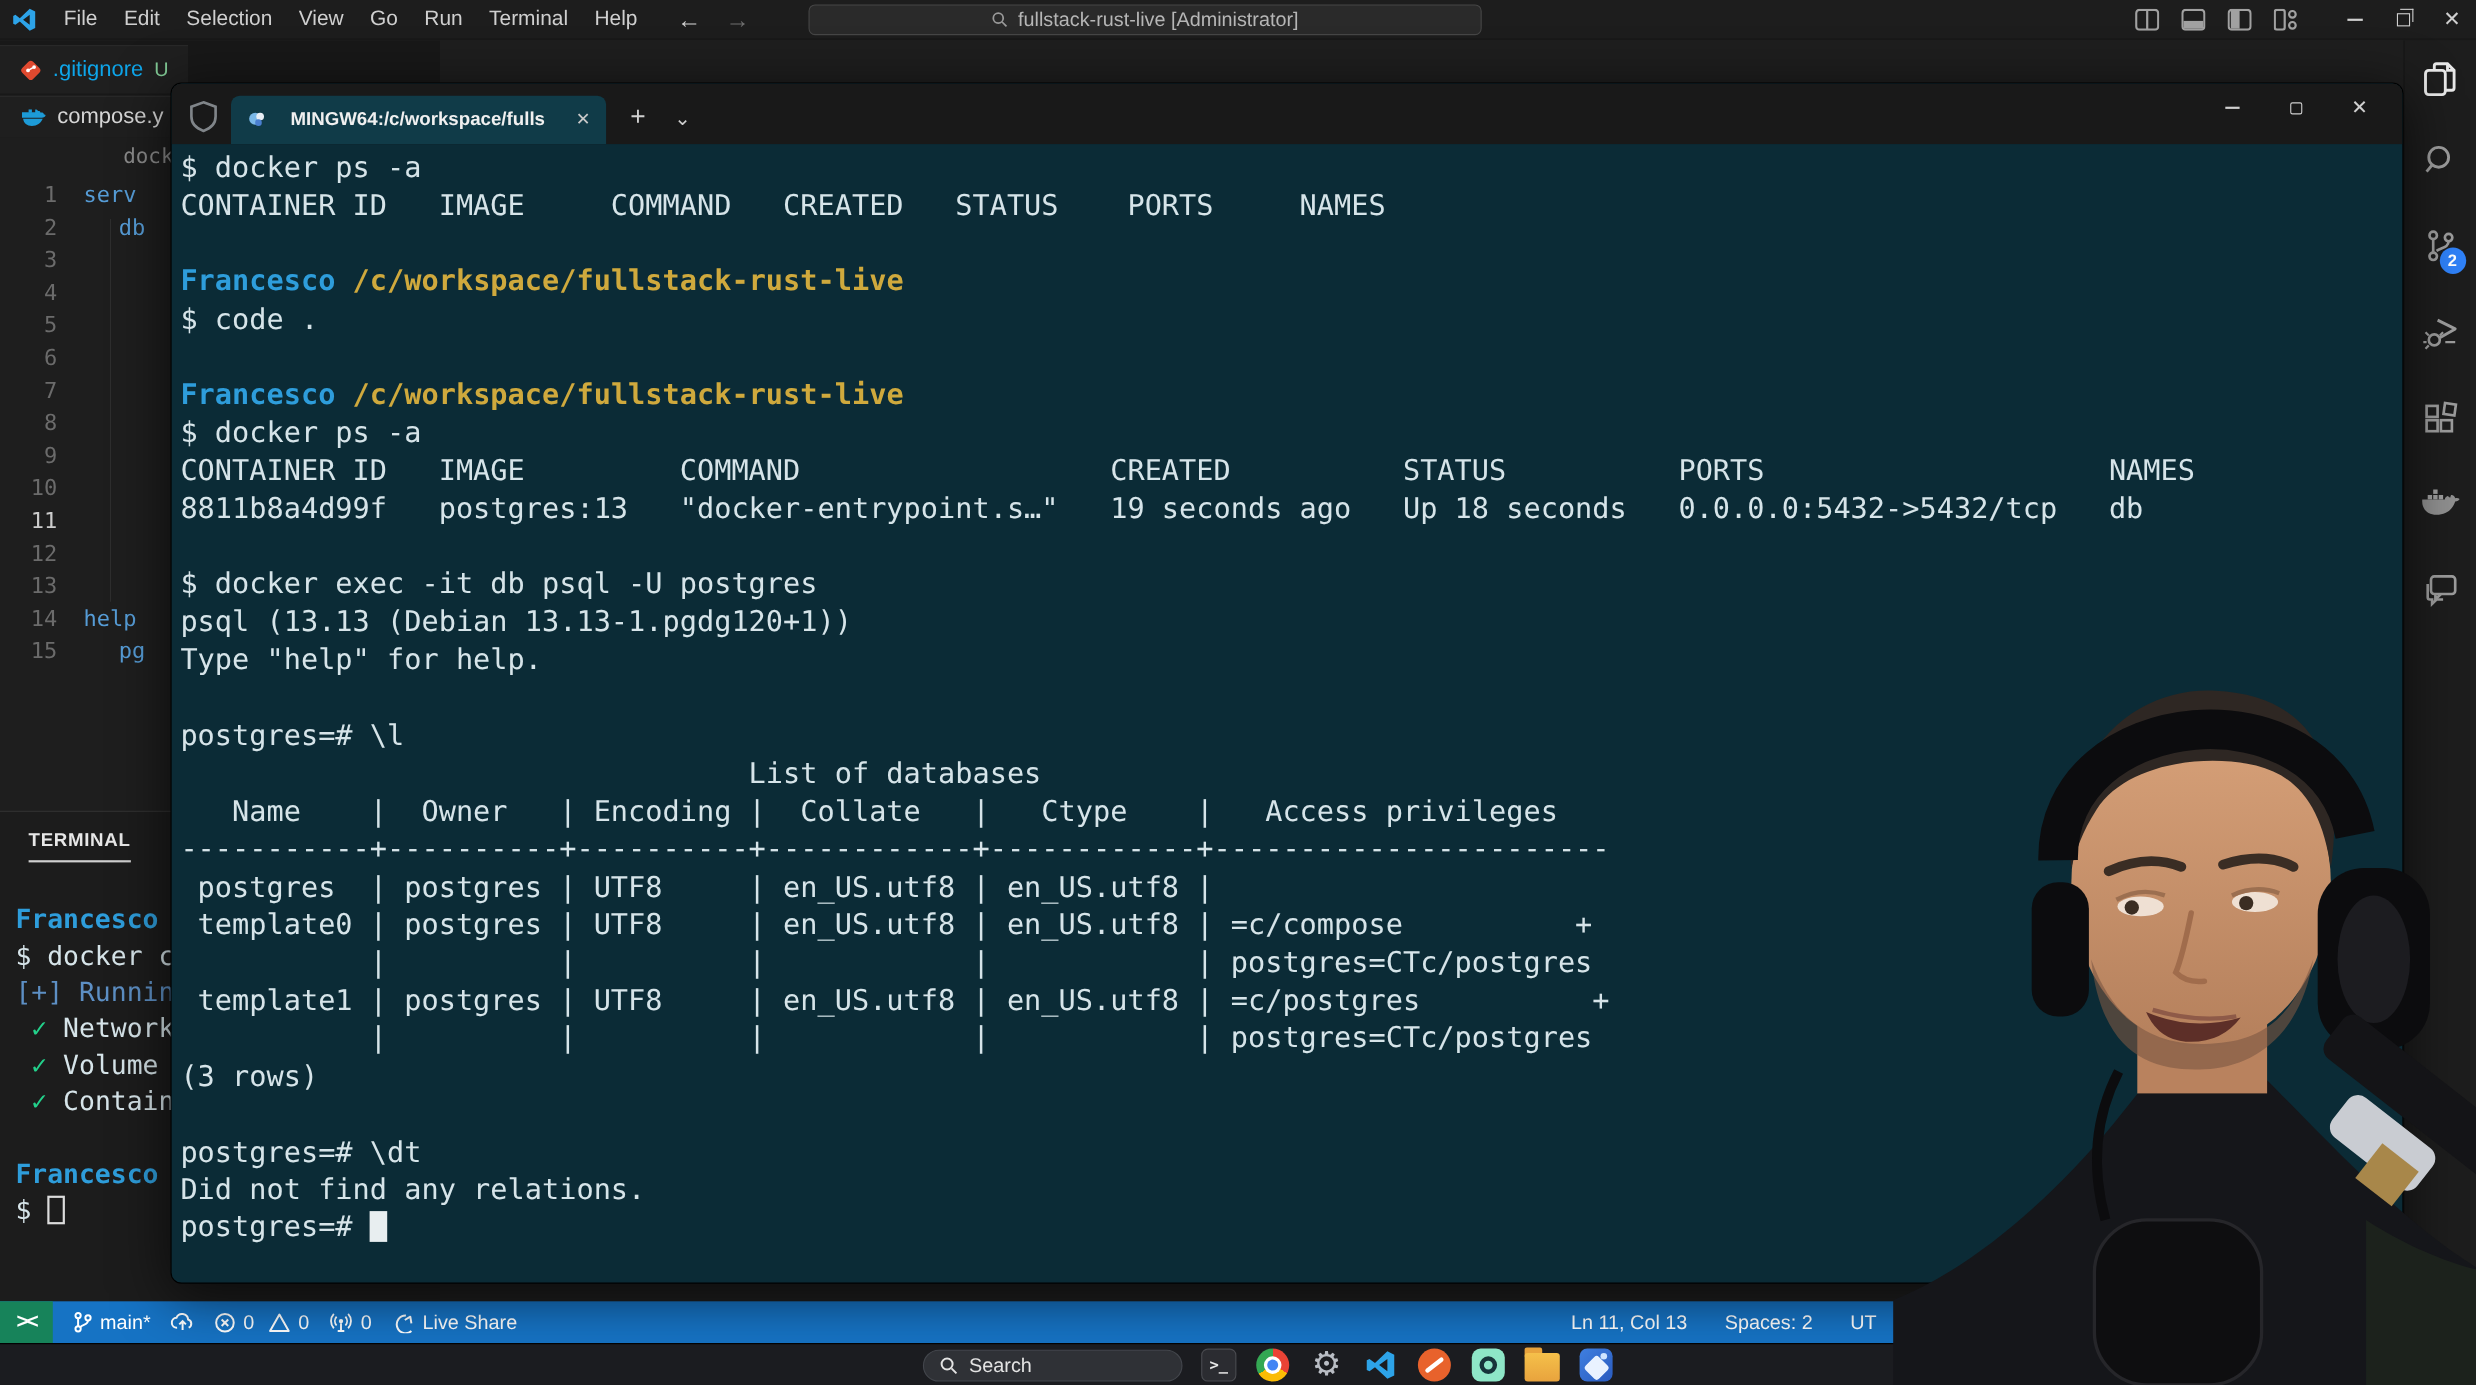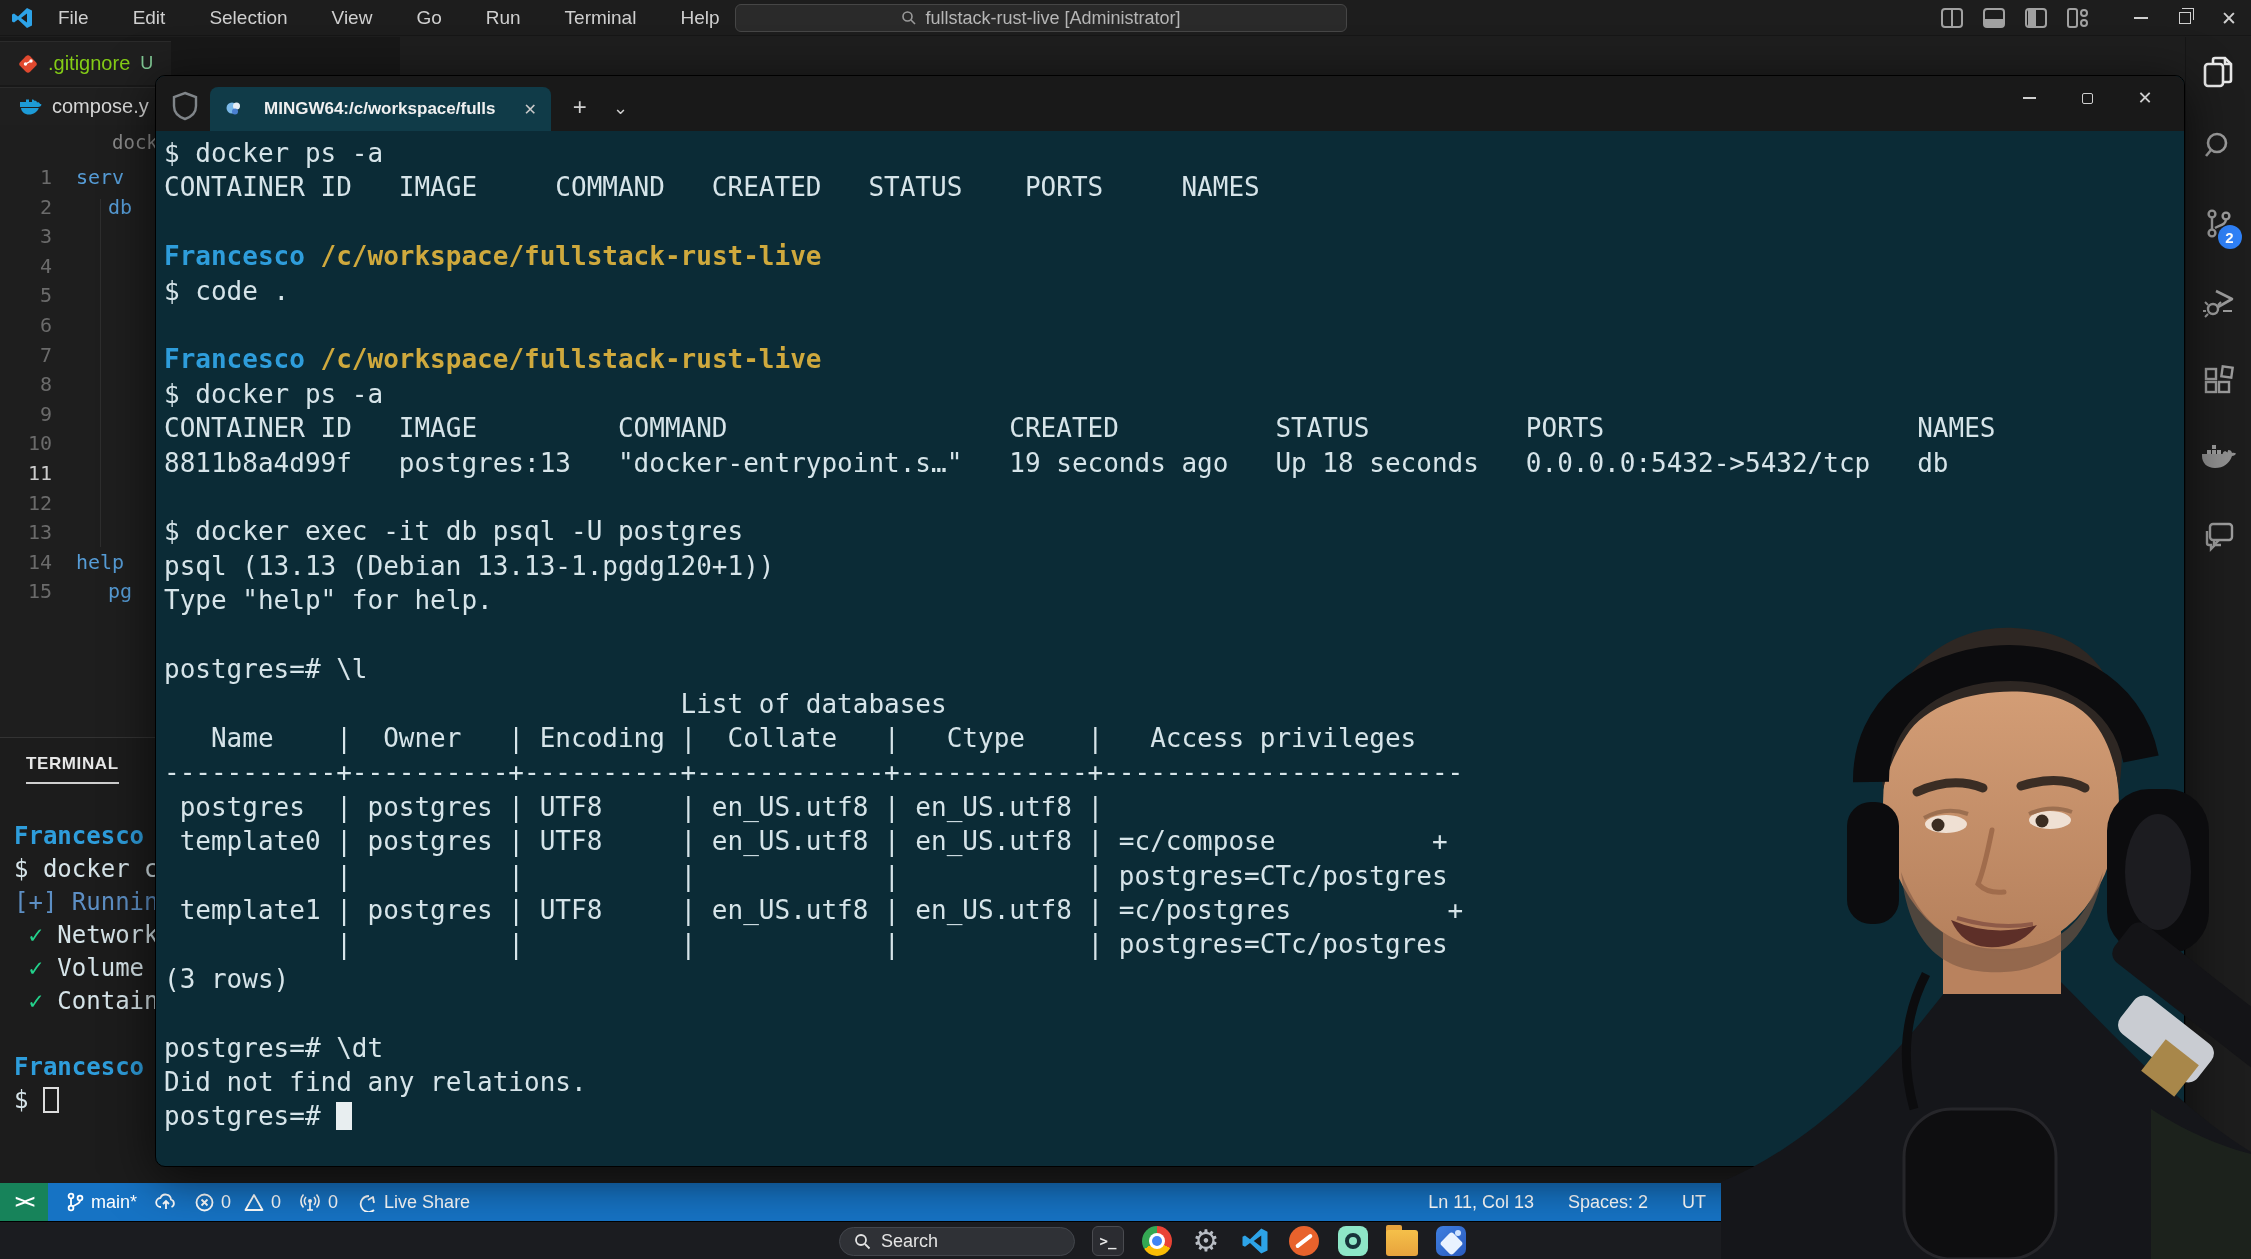--- a/index.html
+++ b/index.html
@@ -3,40 +3,40 @@
 <meta charset="utf-8">
 <style>
   * { margin:0; padding:0; box-sizing:border-box; }
   html,body { width:2251px; height:1259px; overflow:hidden; background:#111; }
   body { font-family:"Liberation Sans", sans-serif; }
   .screen { position:relative; width:2251px; height:1259px; background:#1e1e1e; overflow:hidden; }
 
   
   .titlebar { position:absolute; top:0; left:0; right:0; height:36px; background:#1d1d1d; display:flex; align-items:center; z-index:2; border-bottom:1px solid #161616; }
   .vsc-logo { width:24px; height:24px; margin:0 14px 0 10px; }
-  .menu-bar { display:flex; align-items:flex-end; gap:24px; }
+  .menu-bar { display:flex; align-items:flex-end; gap:4px; }
   .menu-item { color:#cfcfcf; font-size:19px; padding:3px 10px; border-radius:5px; }
   .nav-arrows { display:flex; gap:22px; margin-left:26px; font-size:22px; }
   .nav-back { color:#cfcfcf; } .nav-fwd { color:#6d6d6d; }
   .title-search { position:absolute; left:735px; top:4px; width:612px; height:28px; background:#2a2a2a; border:1px solid #464646; border-radius:6px; display:flex; align-items:center; justify-content:center; gap:8px; color:#b6b6b6; font-size:18px; }
   .title-search svg { opacity:.8; }
   .win-controls { position:absolute; right:0; top:0; height:36px; display:flex; align-items:center; }
   .layout-icons { display:flex; gap:20px; margin-right:28px; }
   .layout-icons svg { opacity:.85; }
   .cap-btn { width:44px; height:36px; display:flex; align-items:center; justify-content:center; color:#cfcfcf; font-size:19px; }
   .cap-min-line { width:14px; height:2px; background:#cfcfcf; }
   .cap-restore { width:12px; height:12px; border:1.5px solid #cfcfcf; position:relative; }
   .cap-restore::before { content:""; position:absolute; left:2px; top:-5px; width:11px; height:11px; border:1.5px solid #cfcfcf; border-left:none; border-bottom:none; }
 
   
   .editor-back { position:absolute; top:37px; left:0; width:400px; bottom:76px; background:#1e1e1e; z-index:1; }
   .tab-row { height:48px; background:#181818; display:flex; align-items:flex-end; }
   .etab { height:44px; display:flex; align-items:center; gap:10px; padding:0 18px; background:#1f1f1f; border-top:1px solid #2b2b2b; }
   .etab .fname { font-size:20px; }
-  .tab-gitignore .fname { color:#84cc16; }
+  .tab-gitignore .fname { color:#0ea5e9; }
   .tab-badge { color:#81c995; font-size:18px; }
   .tab-compose .fname { color:#d6d6d6; }
   .breadcrumb-row { height:34px; display:flex; align-items:center; padding-left:112px; color:#8a8a8a; font-family:"DejaVu Sans Mono", monospace; font-size:19px; background:#1e1e1e; }
   .editor-code { position:relative; padding-top:4px; font-family:"DejaVu Sans Mono", monospace; font-size:20px; }
   .code-row { display:flex; line-height:29.6px; white-space:pre; }
   .ln { width:52px; text-align:right; color:#6b6b6b; flex:0 0 52px; }
   .ln.active { color:#cccccc; }
   .code { color:#569cd6; padding-left:24px; }
   .code.i1 { padding-left:56px; }
   .indent-guide { position:absolute; left:100px; top:40px; bottom:60px; width:1px; background:#2e2e2e; }

